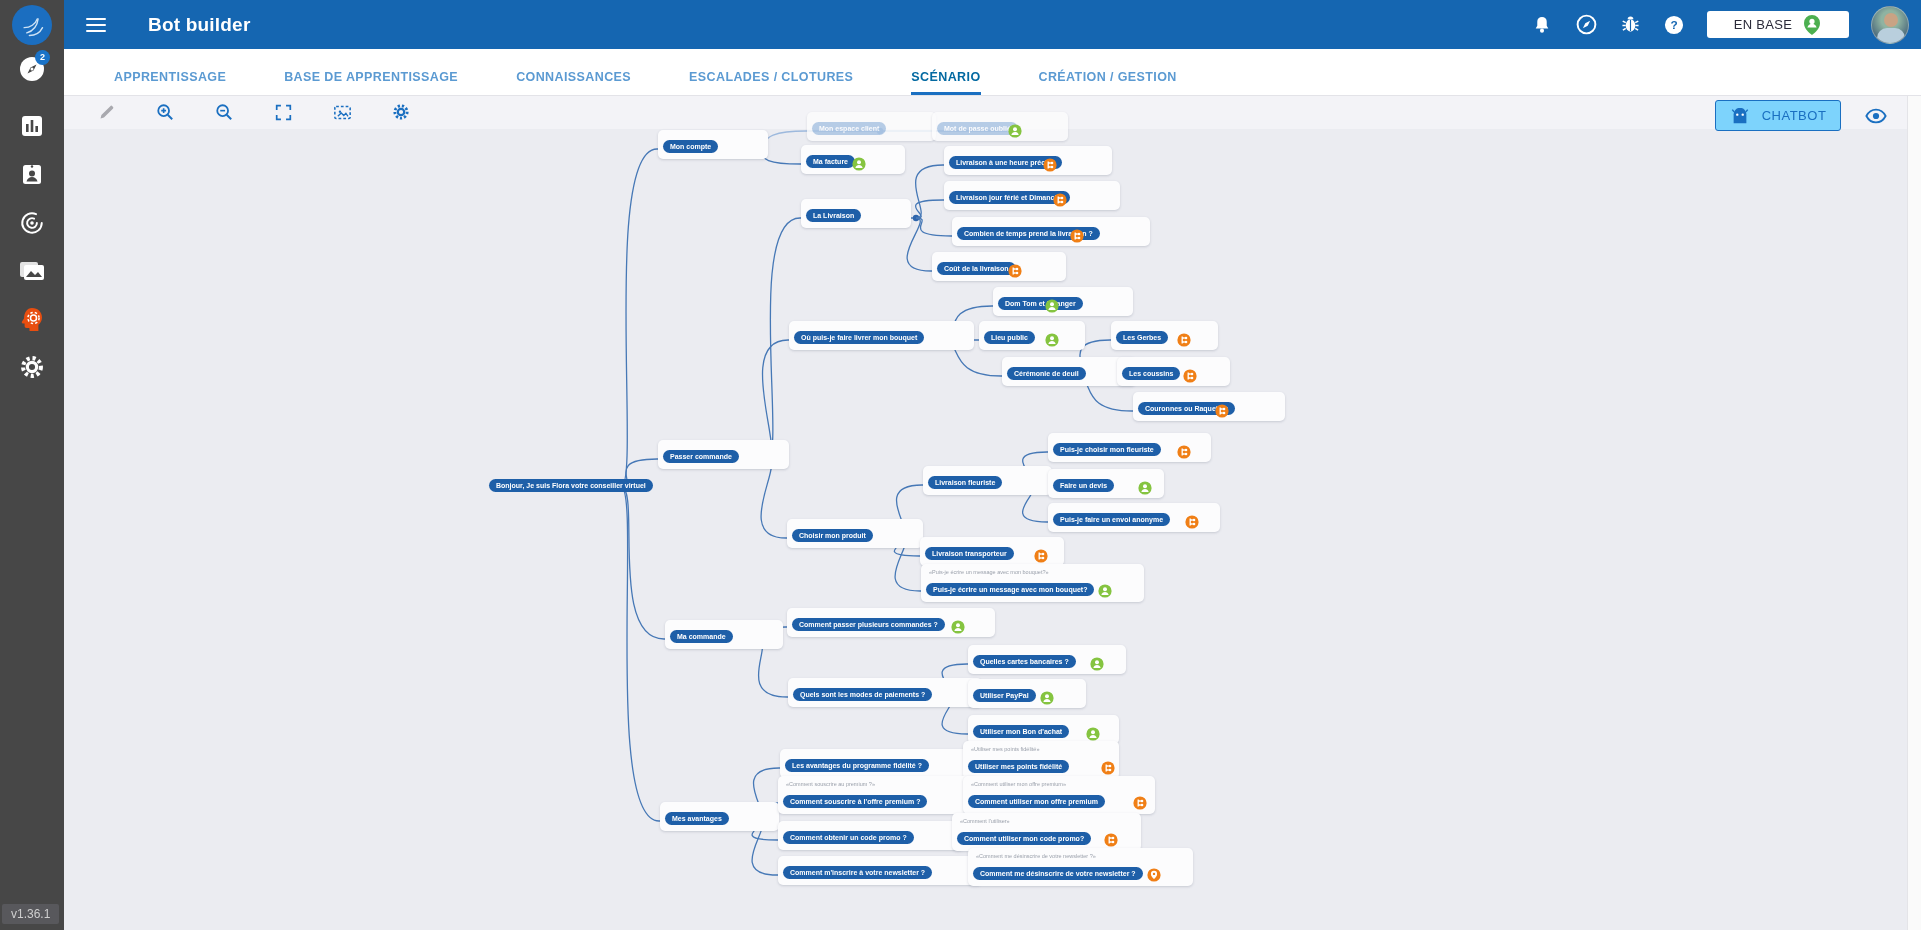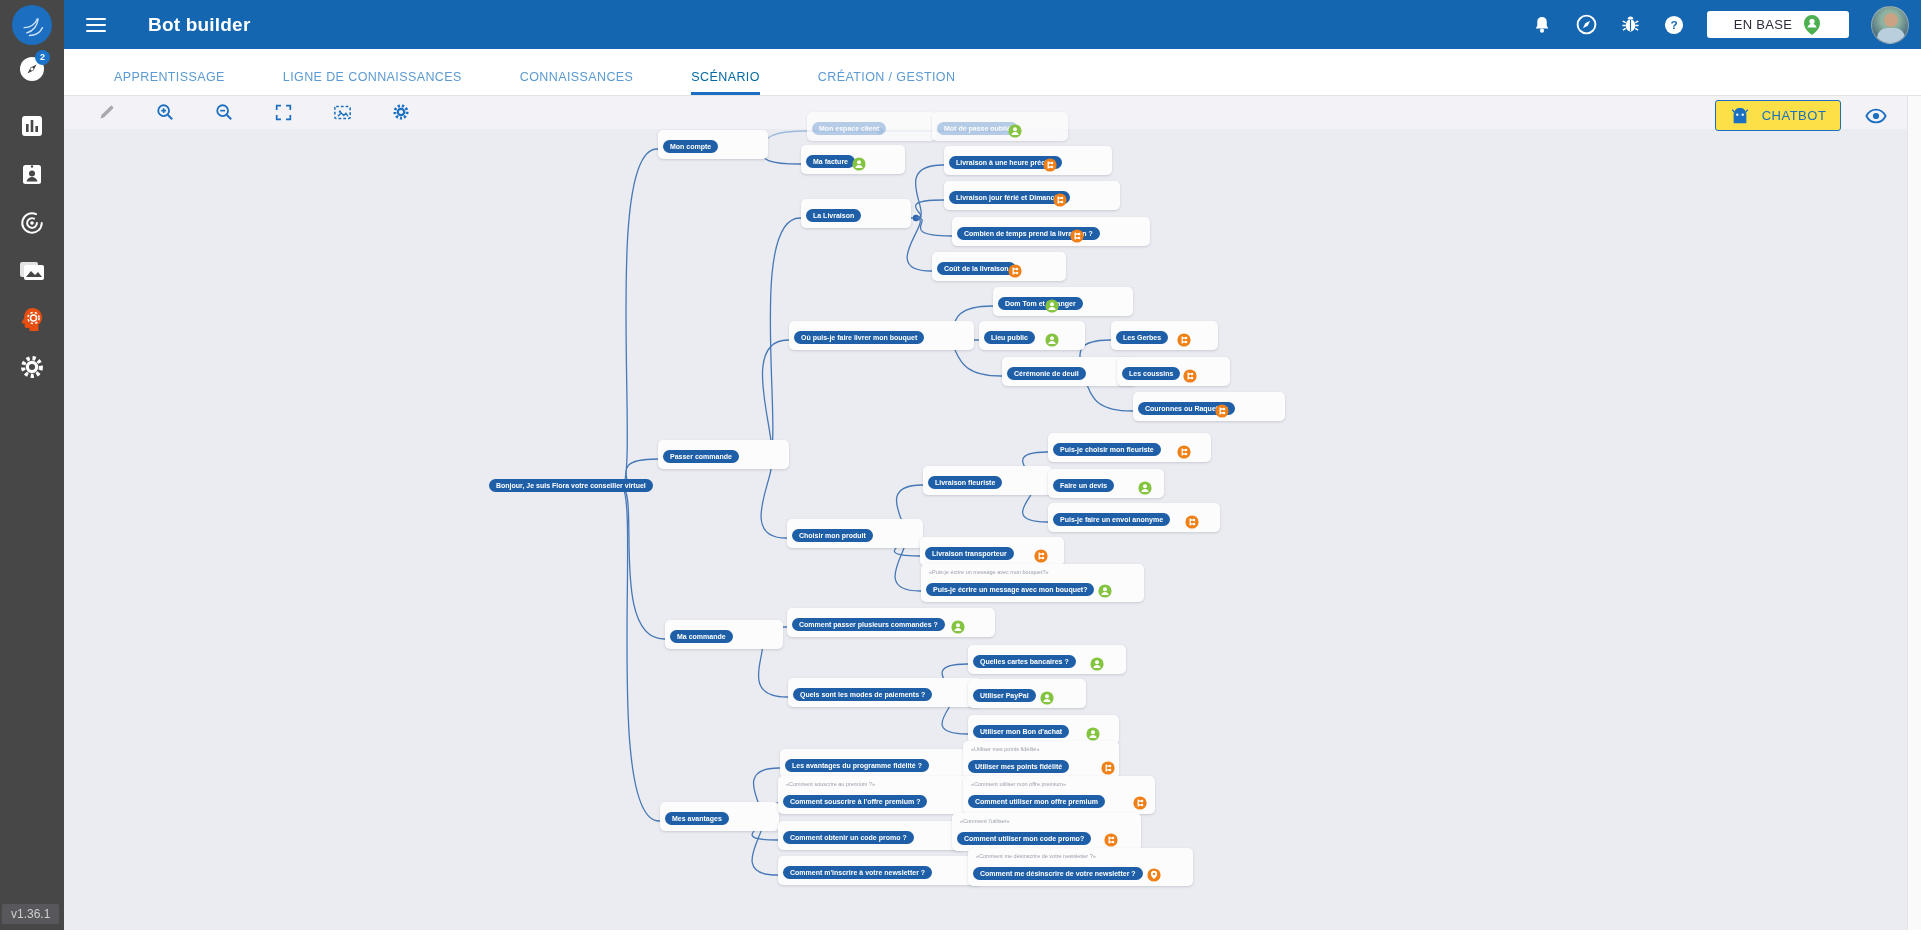--- a/index.html
+++ b/index.html
@@ -26,21 +26,21 @@
   .online-btn { background:#fff; border-radius:3px; height:27px; width:142px; display:flex; align-items:center;
     justify-content:center; gap:10px; cursor:pointer; color:#2b2b3a; font-size:13px; letter-spacing:.3px; }
   .avatar { width:38px; height:38px; border-radius:50%; overflow:hidden; border:1px solid #ffffff55; cursor:pointer;
     background:radial-gradient(circle at 50% 35%, #8fb3a1 0 30%, #51707f 70%, #3c5663 100%); position:relative; }
   .avatar:before { content:""; position:absolute; left:12px; top:6px; width:14px; height:14px; border-radius:50%; background:#c9a384; }
   .avatar:after { content:""; position:absolute; left:5px; top:21px; width:28px; height:18px; border-radius:10px 10px 0 0; background:#b9cfdd; }
 
   
   #tabbar { position:absolute; left:64px; top:49px; width:1857px; height:47px; background:#fff;
     border-bottom:1px solid #e3e3e8; display:flex; align-items:stretch; padding-left:50px; gap:58px; z-index:25; }
-  .tab { display:flex; align-items:center; font-size:12.5px; font-weight:normal; letter-spacing:.4px; color:#5b9ad2;
+  .tab { display:flex; align-items:center; font-size:12.5px; font-weight:bold; letter-spacing:.4px; color:#5b9ad2;
     cursor:pointer; border-bottom:3px solid transparent; padding-top:13px; }
   .tab.active { color:#0369a1; border-bottom-color:#1a6fc1; }
 
   
   #canvas { position:absolute; left:64px; top:96px; width:1843px; height:834px; background:#ebecf1; overflow:hidden; }
   #topband { position:absolute; left:0; top:0; right:0; height:33px; background:#f3f3f7; }
   #stage { position:absolute; left:0; top:0; width:1843px; height:834px; z-index:2; }
   #stage svg.links { position:absolute; left:0; top:0; }
   .link { fill:none; stroke:#4678b6; stroke-width:1.3; }
   .lmuted { stroke:#9db9dd; }
@@ -55,21 +55,21 @@
     height:13px; padding:0 7px; border-radius:7px; white-space:nowrap; }
   .muted .pill { background:#a8c3e3; }
   .nsub { font-size:5.5px; line-height:7px; color:#9aa0ab; white-space:nowrap; margin:0 0 2px 3px; }
   .ep { position:absolute; width:14px; height:14px; cursor:pointer; }
 
   
   #toolbar { position:absolute; left:0; top:0; right:0; height:33px; z-index:6; }
   .tool-icons { position:absolute; left:30px; top:4px; display:flex; gap:35px; align-items:center; }
   .tool-btn { width:24px; height:24px; display:flex; align-items:center; justify-content:center; cursor:pointer; }
   .chatbot-btn { position:absolute; right:66px; top:4px; width:126px; height:31px; border:1px solid #1a6fc1; border-radius:3px;
-    color:#1a6fc1; background:#fde047; display:flex; align-items:center; justify-content:center; gap:12px;
+    color:#1a6fc1; background:#7dd3fc; display:flex; align-items:center; justify-content:center; gap:12px;
     font-size:13px; letter-spacing:.5px; cursor:pointer; }
   .eye-btn { position:absolute; right:20px; top:9px; width:22px; height:22px; cursor:pointer; }
 
   
   #rightbar { position:absolute; right:0; top:96px; width:14px; height:834px; background:#fafafa; border-left:1px solid #e4e4e8; z-index:10; }
   #bottombar { position:absolute; left:0; top:930px; width:1921px; height:15px; background:#ffffff; z-index:50; }
 </style>
 </head>
 <body>
 
@@ -188,22 +188,23 @@
         <circle cx="10" cy="7.4" r="2.6" fill="#fff"></circle>
           <path d="M5.4 13.4c.8-2.4 2.5-3.6 4.6-3.6s3.8 1.2 4.6 3.6z" fill="#fff"></path>
         </svg>
     </div>
     <div class="avatar"></div>
   </div>
 </div>
 
 <div id="tabbar">
   <div class="tab">APPRENTISSAGE</div>
-  <div class="tab">LIGNE DE CONNAISSANCES</div>
+  <div class="tab">BASE DE APPRENTISSAGE</div>
   <div class="tab">CONNAISSANCES</div>
+  <div class="tab">ESCALADES / CLOTURES</div>
   <div class="tab active">SCÉNARIO</div>
   <div class="tab">CRÉATION / GESTION</div>
 </div>
 
 <div id="canvas">
   <div id="topband"></div>
   <div id="stage">
       <svg width="1843" height="834" class="links">
         <path d="M557 391 C577 391, 538 53, 593 53 L688 53" class="link"></path>
         <circle cx="688" cy="53" r="3.2" class="jdot"></circle>

